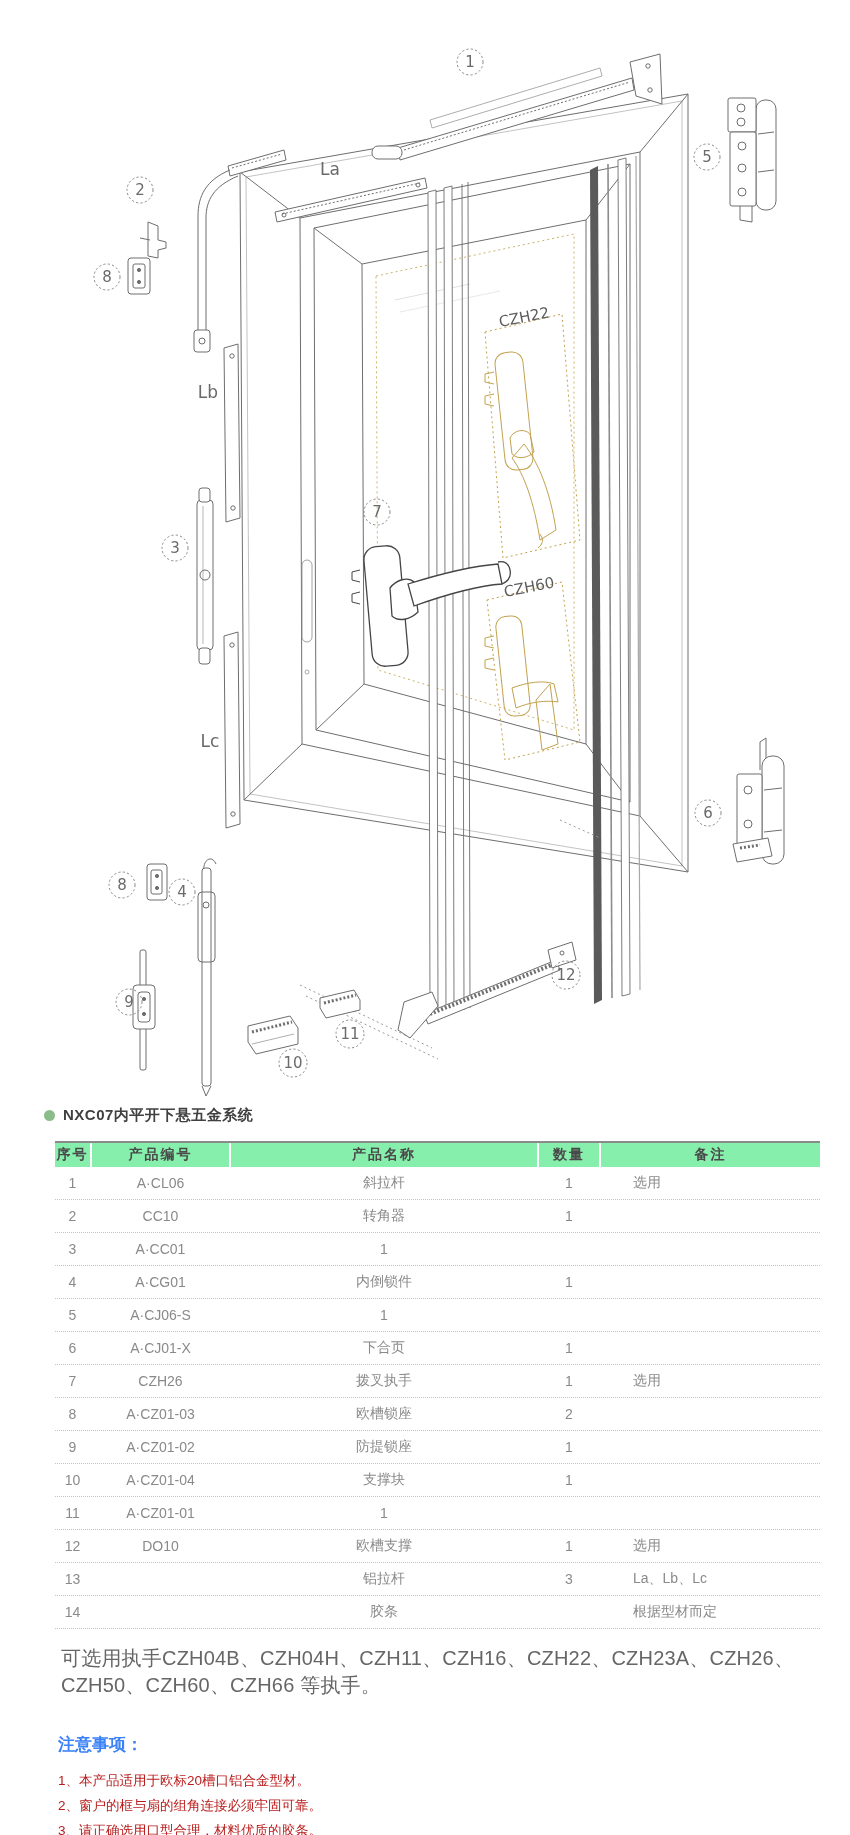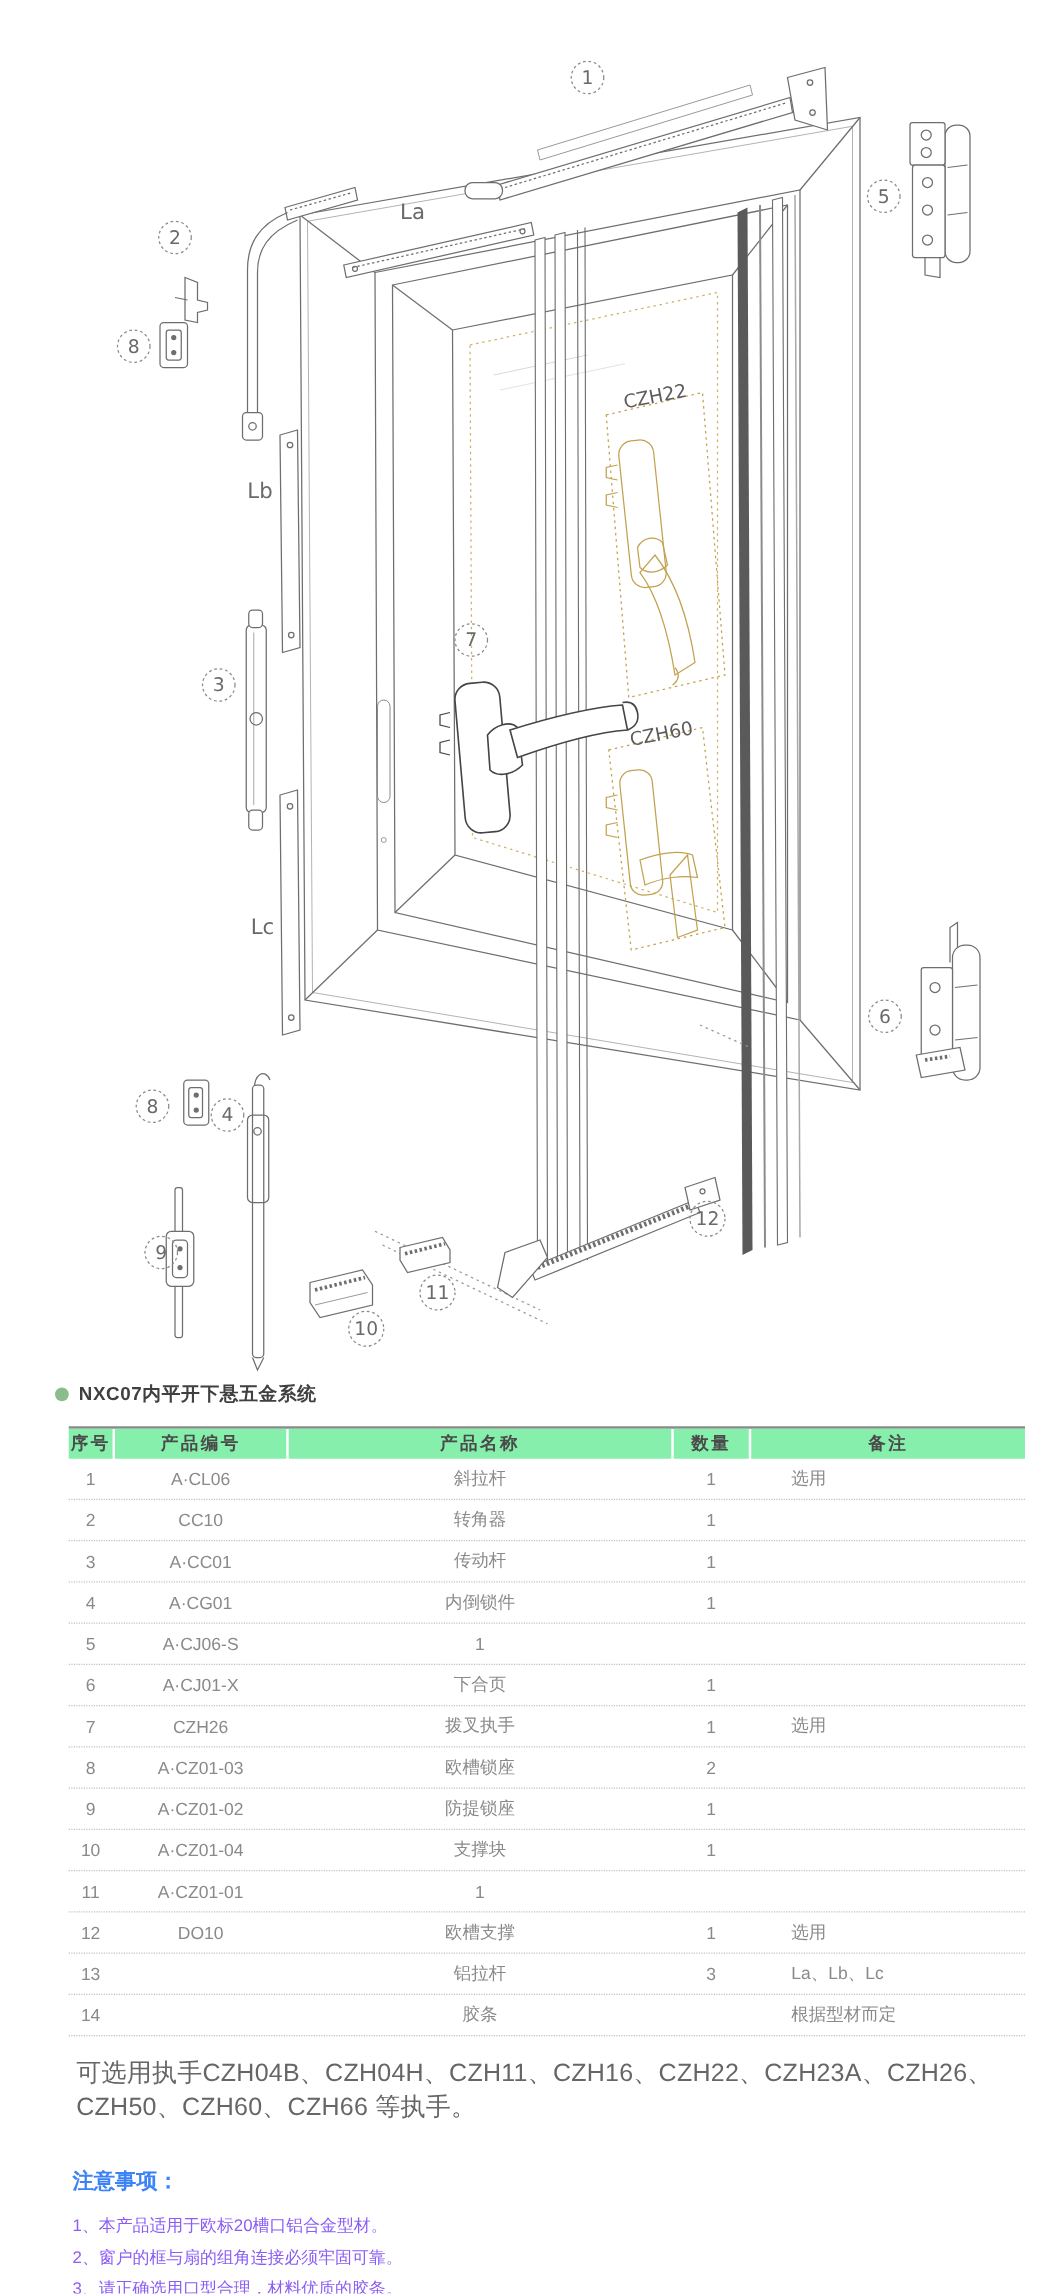--- a/index.html
+++ b/index.html
@@ -26,21 +26,21 @@
   .th { background:#86efac; color:#4a4a4a; font-weight:bold; font-size:14px;
         height:24px; display:flex; align-items:center; justify-content:center; letter-spacing:2px; }
   .trow { border-bottom:1px dotted #c4c4c4; height:33px; }
   .td { font-size:14px; color:#8a8a8a; display:flex; align-items:center; justify-content:center; }
   .td.remark { justify-content:flex-start; padding-left:32px; }
   .footnote { font-size:20px; color:#666; padding:16px 0 0 6px; letter-spacing:0.2px; }
 
   
   .notices { margin:34px 0 0 58px; }
   .notices h2 { font-size:17px; font-weight:bold; color:#3b82f6; margin-bottom:12px; }
-  .notices .note { font-size:13.5px; color:#8b5cf6; line-height:25px; }
+  .notices .note { font-size:13.5px; color:#b91c1c; line-height:25px; }
 </style>
 </head>
 <body>
 
 <div class="page">
 
   <svg class="diagram" width="850" height="1100" viewBox="0 0 850 1100">
 
     <g fill="#ffffff" stroke="#6e6e6e" stroke-width="1">
       <polygon points="240,172 688,94 688,872 244,800"></polygon>
@@ -303,21 +303,20 @@
     <div class="trow">
       <div class="td">2</div>
       <div class="td">CC10</div>
       <div class="td">转角器</div>
       <div class="td">1</div>
       <div class="td remark"></div>
     </div>
     <div class="trow">
       <div class="td">3</div>
       <div class="td">A·CC01</div>
-      <div class="td">传动杆</div>
       <div class="td">1</div>
       <div class="td remark"></div>
     </div>
     <div class="trow">
       <div class="td">4</div>
       <div class="td">A·CG01</div>
       <div class="td">内倒锁件</div>
       <div class="td">1</div>
       <div class="td remark"></div>
     </div>

